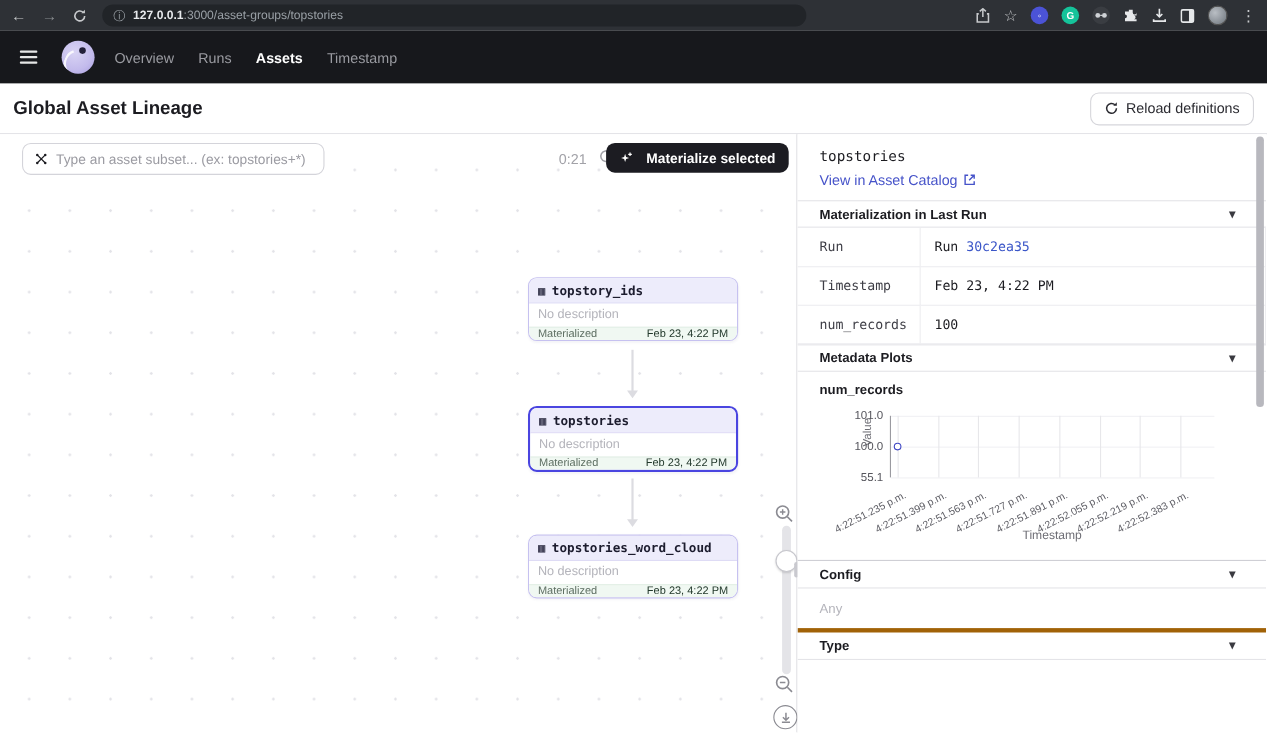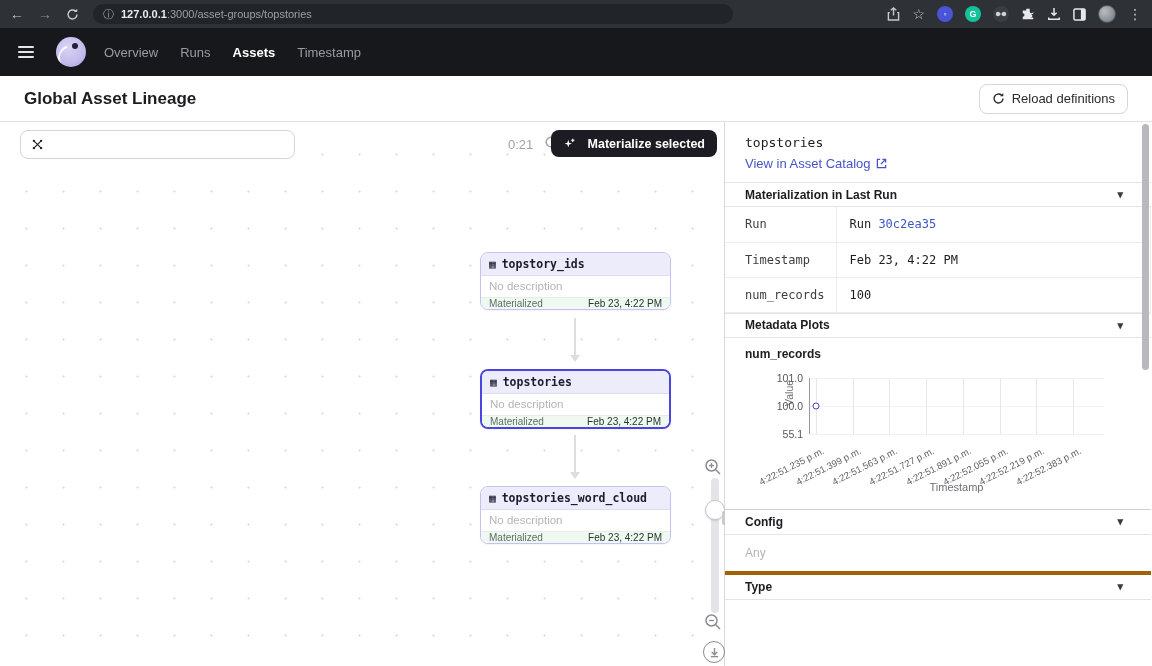--- a/index.html
+++ b/index.html
@@ -27,21 +27,21 @@
   .nav-link { font-size:13px; color:#9a9ba1; cursor:pointer; }
   .nav-link.active { color:#fff; font-weight:bold; }
   .nav-right { margin-left:auto; display:flex; align-items:center; gap:14px; }
   .search-pill { width:150px; height:26px; background:#2a2b30; border-radius:13px; display:flex; align-items:center; gap:7px; padding:0 6px 0 10px; }
   .search-pill input { background:transparent; border:none; outline:none; color:#cfcfd4; font-size:12px; flex:1; width:70px; font-family:"Liberation Sans",sans-serif; }
   .search-pill input::placeholder { color:#9a9ba1; }
   .kbd-slash { background:#3c3d43; color:#b9bac0; border-radius:4px; font-size:11px; padding:1px 7px; }
   .gear { color:#cfcfd4; font-size:16px; cursor:pointer; }
 
   
-  .page-header { height:46px; background:#fff; border-bottom:1px solid #e2e2e6; display:flex; align-items:center; padding:0 24px; }
+  .page-header { height:46px; background:#fff; border-bottom:1px solid #e2e2e6; display:flex; align-items:center; padding:0 12px; }
   .page-title { font-size:17px; font-weight:bold; color:#1c1c21; }
   .reload-btn { margin-left:auto; display:flex; align-items:center; gap:7px; border:1px solid #d6d6db; border-radius:8px; background:#fff; height:30px; padding:0 12px; font-size:13px; color:#2a2a30; cursor:pointer; }
 
   
   .content { display:flex; height:544px; }
   .graph-pane { position:relative; width:725px; border-right:1px solid #d9d9de;
     background-image:radial-gradient(circle, #e3e3e8 1.2px, transparent 1.3px); background-size:37px 37px; background-position:8px 14px; background-color:#fff; }
   .divider-handle { position:absolute; right:-2px; top:389px; width:4px; height:14px; background:#c9c9cf; border-radius:2px; }
 
   
@@ -193,20 +193,21 @@
       <svg width="13" height="13" viewBox="0 0 16 16">
         <g stroke="#1c1c21" stroke-width="1.4">
             <path d="M3 3l10 10M13 3 3 13M8 1.5v13M1.5 8h13" stroke-width="0"></path>
             <path d="M3.5 3.5l9 9M12.5 3.5l-9 9"></path>
           </g>
         <circle cx="3.5" cy="3.5" r="1.4" fill="#1c1c21"></circle>
           <circle cx="12.5" cy="3.5" r="1.4" fill="#1c1c21"></circle>
           <circle cx="3.5" cy="12.5" r="1.4" fill="#1c1c21"></circle>
           <circle cx="12.5" cy="12.5" r="1.4" fill="#1c1c21"></circle>
       </svg>
+      <input placeholder="Type an asset subset... (ex: topstories+*)" style="">
     </div>
     <span class="graph-timer">0:21</span>
     <span class="timer-refresh">
       <svg width="14" height="14" viewBox="0 0 16 16">
           <path d="M13.5 8a5.5 5.5 0 1 1-1.7-4" stroke="#a2a2a8" stroke-width="1.6" fill="none"></path>
           <path d="M13.9 1.2v4h-4z" fill="#a2a2a8"></path>
         </svg>
     </span>
     <button class="materialize-btn">
       <svg width="13" height="13" viewBox="0 0 16 16">

